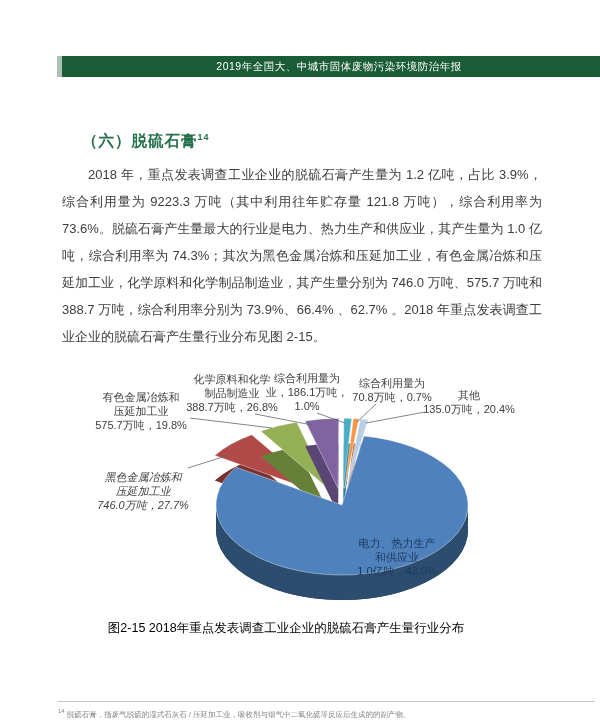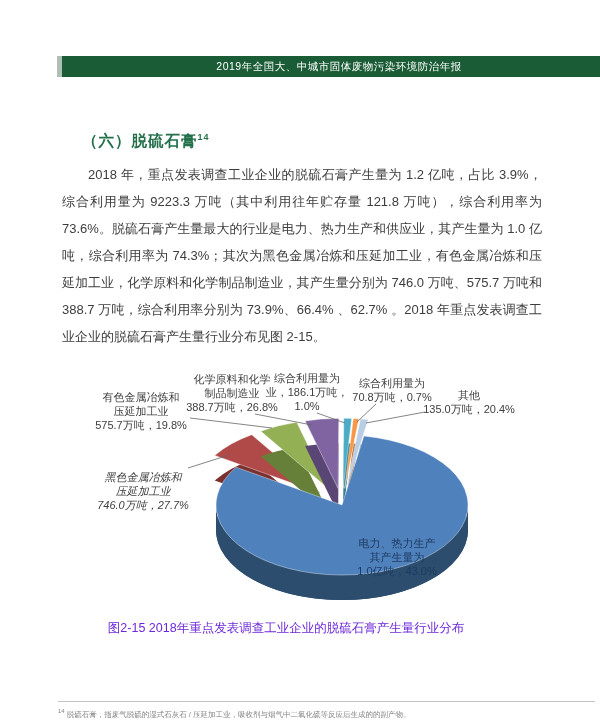--- a/index.html
+++ b/index.html
@@ -29,21 +29,21 @@
   
   .chart-wrap{position:absolute;left:95px;top:368px;width:500px;height:250px;}
   .chart-wrap svg{position:absolute;left:0;top:0;}
   .pie-label{
     position:absolute;transform:translateX(-50%);text-align:center;
     font-size:11px;line-height:14px;color:#404040;white-space:nowrap;
   }
   
   .fig-caption{
     position:absolute;left:0;top:620px;width:572px;text-align:center;
-    font-size:12.5px;color:#6d28d9;
+    font-size:12.5px;color:#000000;
   }
   
   .footnote-rule{position:absolute;left:58px;top:701px;width:537px;height:1px;background:#c4c4c4;}
   .footnote{
     position:absolute;left:58px;top:706px;width:520px;
     font-size:7.5px;color:#848484;line-height:10px;
   }
   .footnote sup{font-size:6px;}
 </style>
 </head>
@@ -108,21 +108,21 @@
         <div class="pie-label" style="left: 297px; top: 8px; color: rgb(64, 64, 64);">
           <div>综合利用量为</div>
           <div>70.8万吨，0.7%</div>
         </div>
         <div class="pie-label" style="left: 374px; top: 20px; color: rgb(64, 64, 64);">
           <div>其他</div>
           <div>135.0万吨，20.4%</div>
         </div>
         <div class="pie-label" style="left: 302px; top: 136px; color: rgb(29, 58, 94); margin-top: 32px;">
           <div>电力、热力生产</div>
-          <div>其产生量为</div>
+          <div>和供应业</div>
           <div>1.0亿吨，43.0%</div>
         </div>
       </div>
   </div>
 
   <div class="fig-caption">图2-15 2018年重点发表调查工业企业的脱硫石膏产生量行业分布</div>
 
   <div class="footnote-rule"></div>
   <div class="footnote"><sup>14</sup> <span>脱硫石膏，指废气脱硫的湿式石灰石 / 压延加工业，吸收剂与烟气中二氧化硫等反应后生成的的副产物。</span></div>
 

